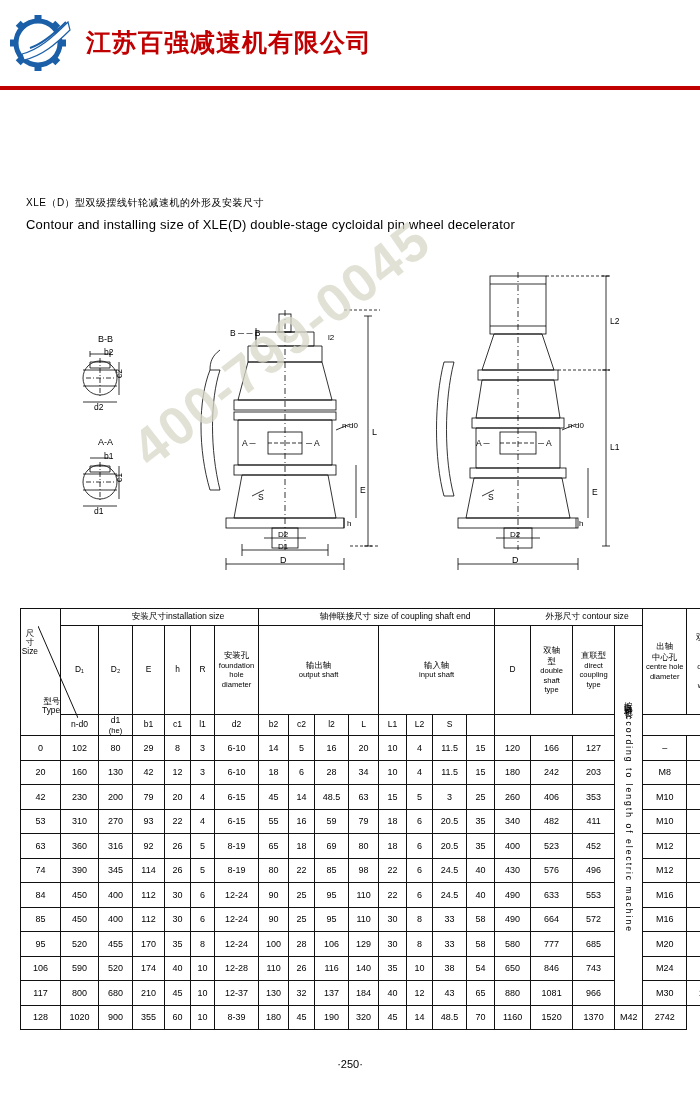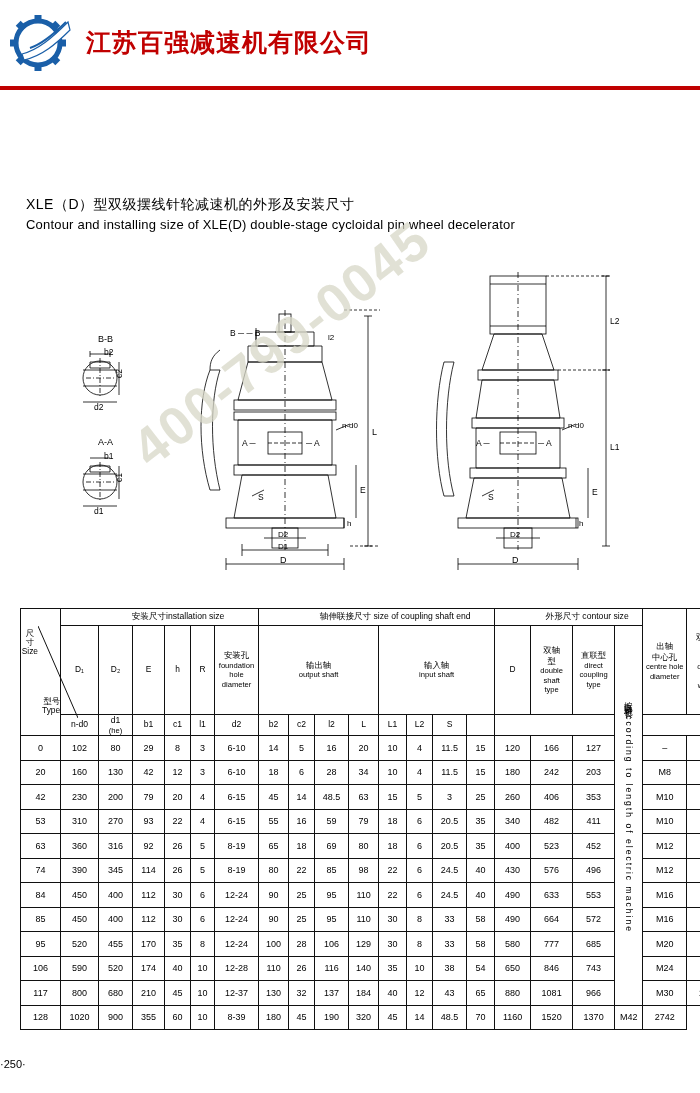--- a/index.html
+++ b/index.html
@@ -29,21 +29,21 @@
     font-size:19px;font-weight:bold;color:#c00000;
     white-space:nowrap;
   }
   .header-rule{
     position:absolute;left:0;top:86px;width:700px;height:4px;
     background:#c00000;
   }
   
   .title-cn{
     position:absolute;left:26px;top:196px;
-    font-size:14px;color:#000;letter-spacing:.5px;
+    font-size:10px;color:#000;letter-spacing:.5px;
     white-space:nowrap;
   }
   .title-en{
     position:absolute;left:26px;top:217px;
     font-size:13px;color:#000;letter-spacing:.2px;
     white-space:nowrap;
   }
   
   .drawing{
     position:absolute;left:20px;top:250px;width:660px;height:345px;
@@ -97,21 +97,21 @@
     font-size:8.6px;
     letter-spacing:2px;
     line-height:1.2;
     display:inline-block;
   }
   .stack{display:block;line-height:1.25;}
   .small{font-size:7.6px;}
   
   .footer{
     position:absolute;left:0;top:1058px;width:700px;
-    font-size:11px;color:#000;
+    text-align:center;font-size:11px;color:#000;
   }
 </style>
 </head>
 <body>
 
 <div class="header">
   <div class="logo-wrap">
     <svg width="70" height="58" viewBox="0 0 70 58">
       <g transform="translate(30,29)">
         <g fill="#1a5fa8">

